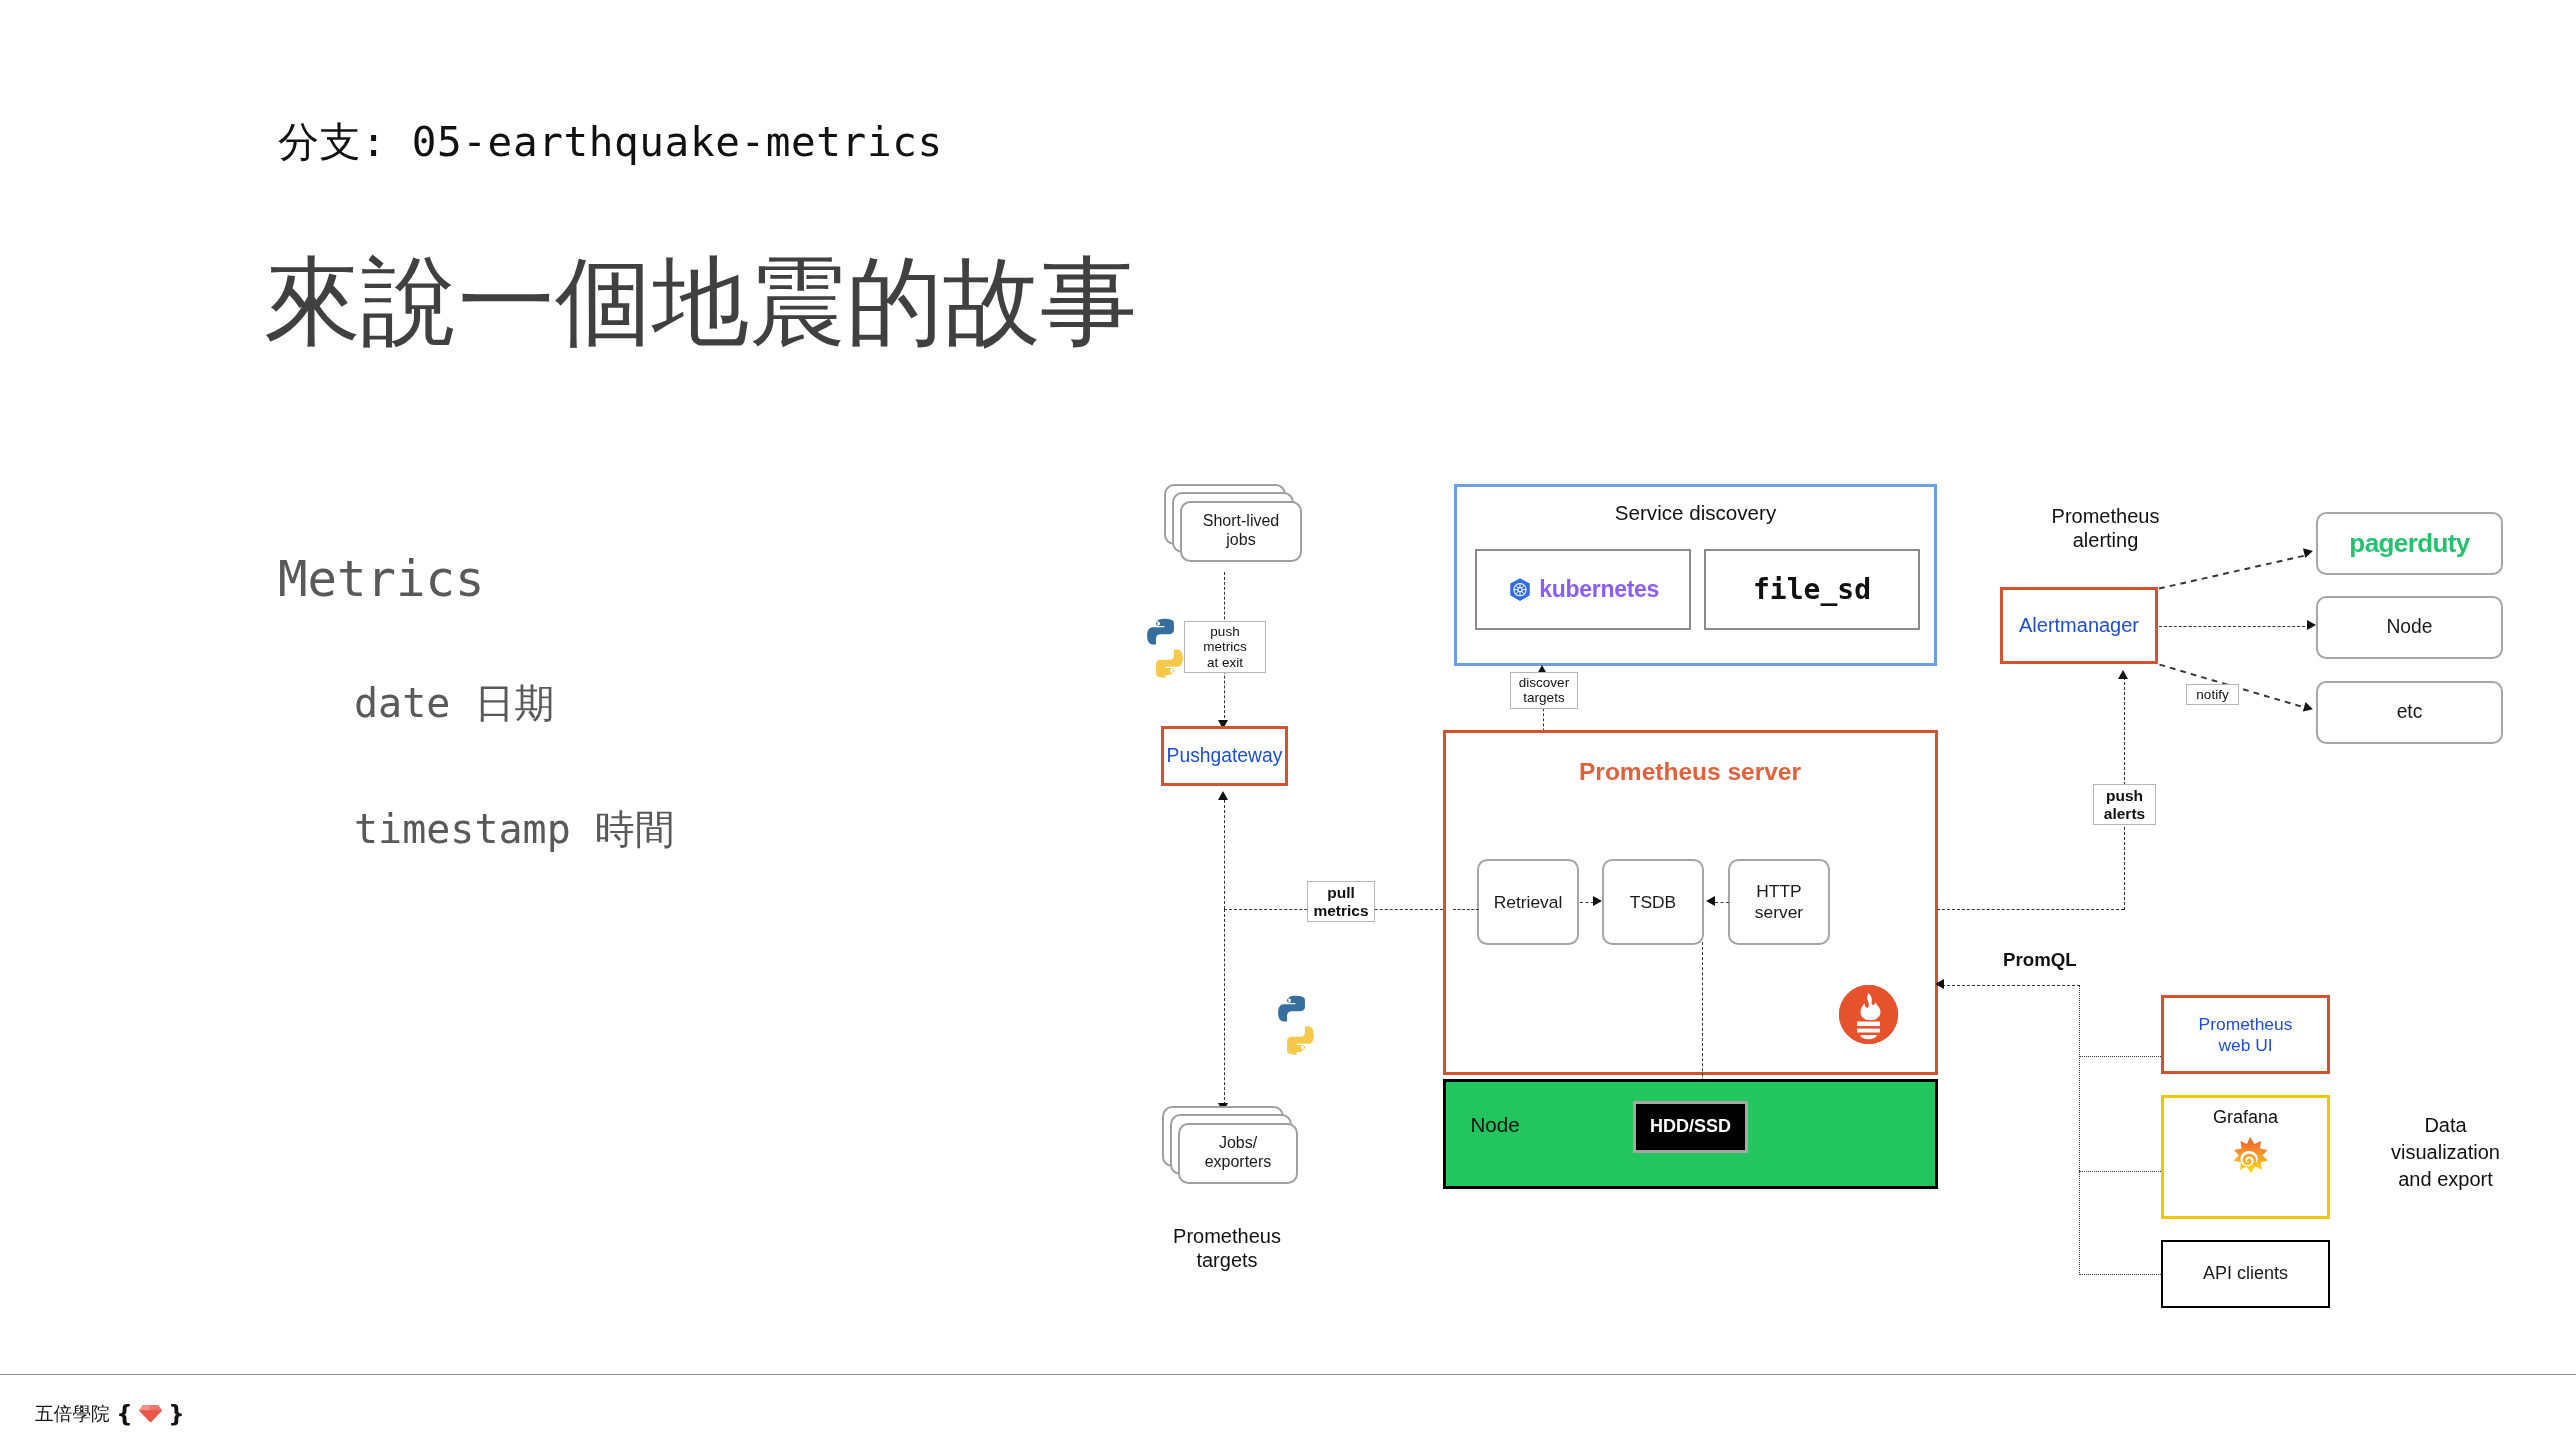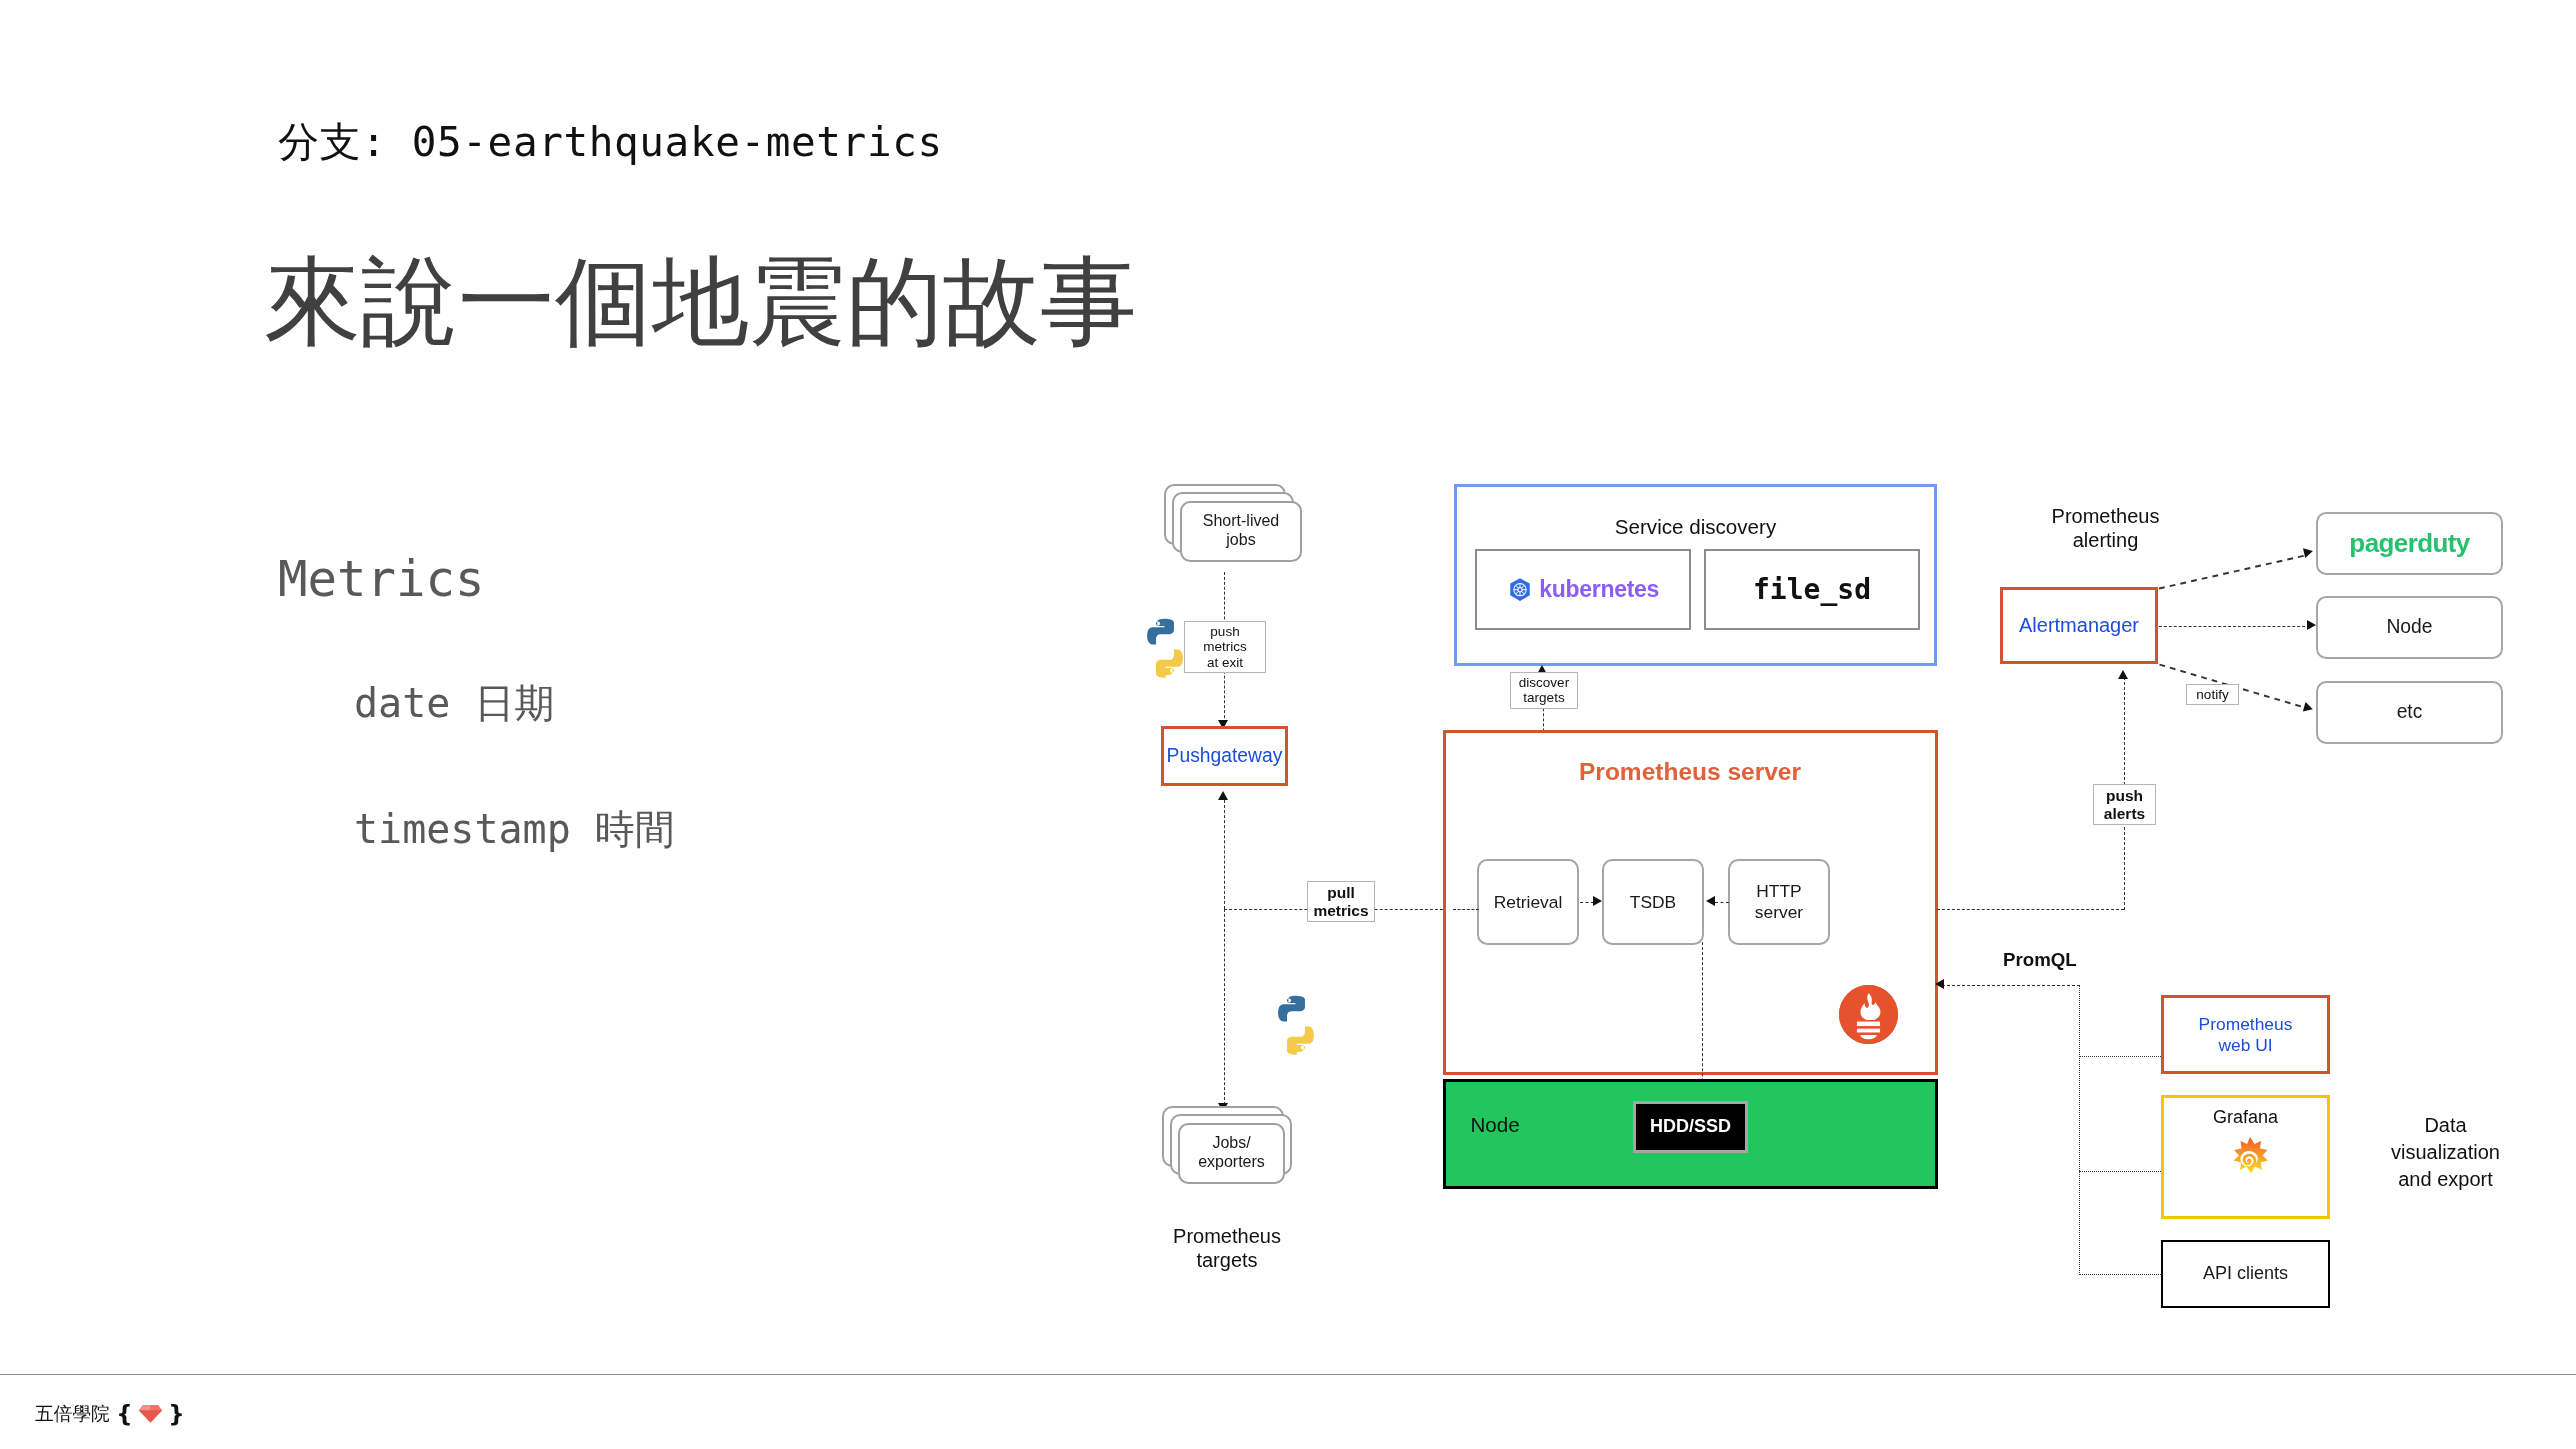--- a/index.html
+++ b/index.html
@@ -131,33 +131,33 @@
   </div>
 
   <svg class="pylogo" style="left:1264px;top:992px;" width="64" height="64" viewBox="0 0 100 100">
     <path fill="#366F9E" d="M49 6c-12 0-11 5-11 5v6h11v2H31s-9-1-9 13 8 14 8 14h6v-8s-.4-8 7-8h13s8 .3 8-7V13S66 6 49 6zM39 10c1.8 0 3.2 1.4 3.2 3.2S40.8 16.5 39 16.5 35.8 15 35.8 13.2 37.2 10 39 10z"></path>
     <path fill="#F5C949" d="M51 94c12 0 11-5 11-5v-6H51v-2h18s9 1 9-13-8-14-8-14h-6v8s.4 8-7 8H44s-8-.3-8 7v14s-2 7 15 7zM61 90c-1.8 0-3.2-1.4-3.2-3.2S59.2 83.5 61 83.5s3.2 1.5 3.2 3.3S62.8 90 61 90z"></path>
   </svg>
 
   <div class="stack" style="left:1162px;top:1106px;width:148px;height:87px;">
     <div class="card" style="left:0;top:0;width:122px;height:61px;"></div>
     <div class="card" style="left:7.7px;top:8.4px;width:122px;height:61px;"></div>
-    <div class="card front" style="left:16px;top:16.7px;width:107px;height:61px;flex-direction:column;">
+    <div class="card front" style="left:16px;top:16.7px;width:120px;height:61px;flex-direction:column;">
       <span class="lbl">Jobs/</span>
       <span class="lbl">exporters</span>
     </div>
   </div>
 
   <div class="abs plain-txt" style="left:1153px;top:1224px;width:148px;font-size:20px;">
     <div>Prometheus</div>
     <div>targets</div>
   </div>
 
   <div class="abs" style="left:1454px;top:484px;width:483px;height:182px;border:3.2px solid #6D9EEB;box-sizing:border-box;background:#fff;">
-    <div class="abs plain-txt" style="left:0;top:28px;width:477px;font-size:20.6px;">Service discovery</div>
+    <div class="abs plain-txt" style="left:0;top:14px;width:477px;font-size:20.6px;">Service discovery</div>
     <div class="abs dbox greysq" style="left:18px;top:62px;width:216px;height:81px;">
       <svg width="26" height="26" viewBox="0 0 40 40" style="margin-right:6.4px;">
         <polygon points="20,2 35,10 35,28 20,37 5,28 5,10" fill="#326CE5"></polygon>
         <circle cx="20" cy="19.5" r="9.5" fill="none" stroke="#fff" stroke-width="1.6"></circle>
         <circle cx="20" cy="19.5" r="3.2" fill="none" stroke="#fff" stroke-width="1.6"></circle>
         <g stroke="#fff" stroke-width="1.5">
           <line x1="20" y1="10" x2="20" y2="16.3"></line>
             <line x1="20" y1="22.7" x2="20" y2="29"></line>
           <line x1="10.5" y1="19.5" x2="16.8" y2="19.5"></line>
             <line x1="23.2" y1="19.5" x2="29.5" y2="19.5"></line>

